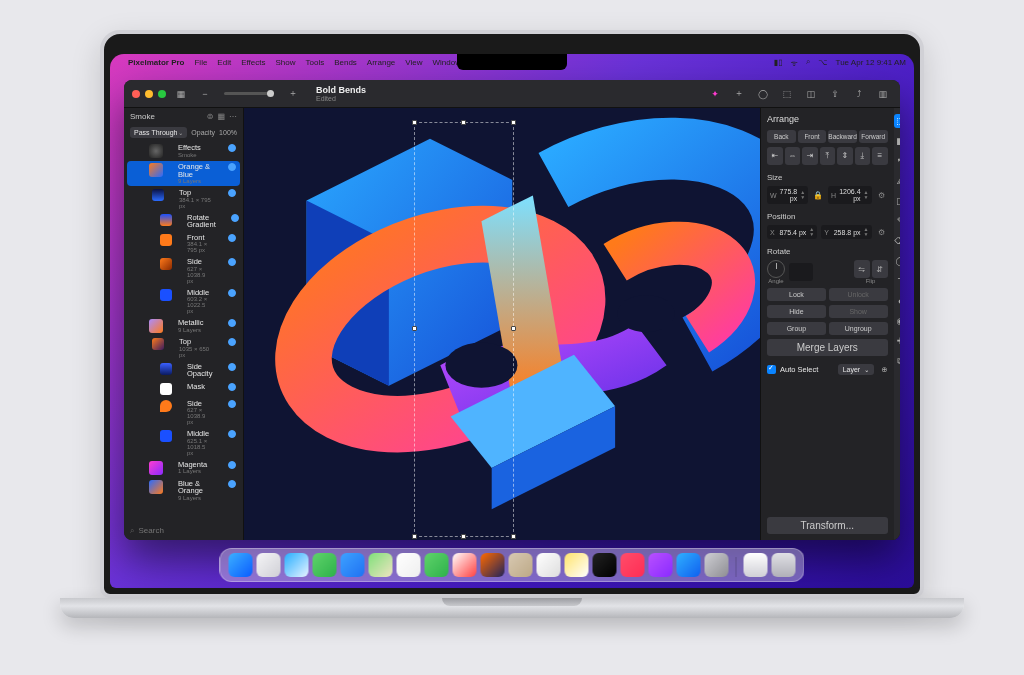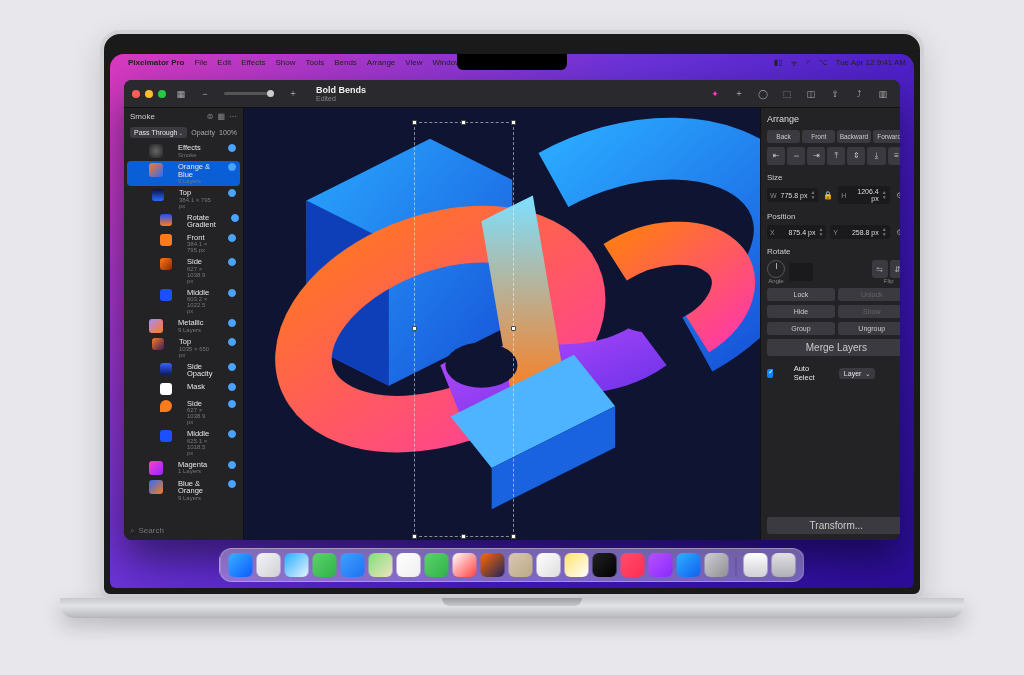--- a/index.html
+++ b/index.html
@@ -122,21 +122,21 @@
   .dial{width:18px;height:18px;border-radius:50%;border:1px solid #555;position:relative}
   .dial:after{content:"";position:absolute;top:2px;left:50%;width:1px;height:6px;background:#aaa}
   .rotbox{width:24px;height:18px;background:#1a1a1d;border-radius:3px}
   .flipgrp{display:flex;gap:2px}
   .flipgrp .fb{width:16px;height:18px;background:#3a3a40;border-radius:3px;display:flex;align-items:center;justify-content:center;font-size:8px;color:#aaa}
   .rlabel{font-size:6px;color:#888;text-align:center}
   .pair-btns{display:flex;gap:3px}
   .pair-btns .pb{flex:1;background:#3a3a40;border-radius:3px;text-align:center;padding:3px 0;font-size:7px;color:#ccc}
   .pair-btns .pb.dis{color:#666}
   .full-btn{background:#3a3a40;border-radius:3px;text-align:center;padding:3px 0;font-size:10px;color:#ccc}
-  .auto-row{display:flex;align-items:center;gap:21px;margin-top:4px}
+  .auto-row{display:flex;align-items:center;gap:4px;margin-top:4px}
   .chk{width:9px;height:9px;background:#0a84ff;border-radius:2px;position:relative}
   .chk:after{content:"✓";position:absolute;top:-1px;left:1px;font-size:7px;color:#fff}
   .layer-dd{margin-left:auto;background:#3a3a40;border-radius:3px;padding:2px 5px;font-size:7px;display:flex;gap:4px;align-items:center}
   .transform-btn{margin-top:auto}
   .tool-strip{width:20px;background:#2a2a2e;display:flex;flex-direction:column;align-items:center;padding-top:6px;gap:6px}
   .tool-strip .t{width:14px;height:14px;border-radius:3px;display:flex;align-items:center;justify-content:center;font-size:9px;color:#aaa}
   .tool-strip .t.act{background:#0a84ff;color:#fff}
 
   
   .dock {

